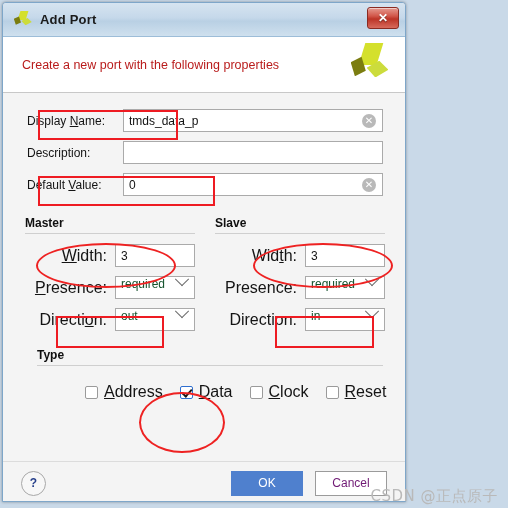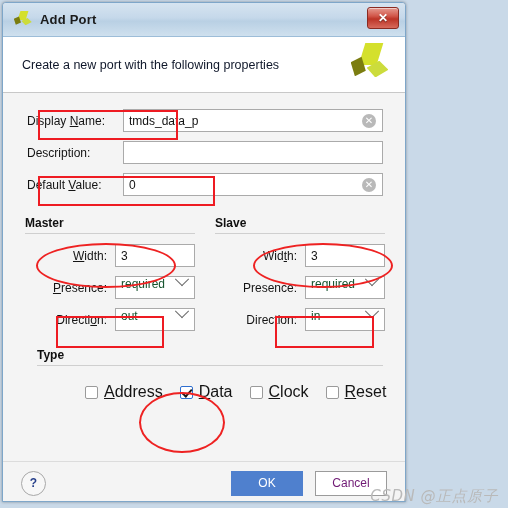--- a/index.html
+++ b/index.html
@@ -80,21 +80,21 @@
     height: 55px;
     background: #ffffff;
     border-bottom: 1px solid #c8c8c8;
     display: flex;
     align-items: center;
     position: relative;
   }
   #header .hdr-text {
     margin-left: 19px;
     font-size: 12.5px;
-    color: #0f172a;
+    color: #b91c1c;
   }
   #header .hdr-logo {
     position: absolute;
     right: 14px;
     top: 6px;
     width: 42px;
     height: 42px;
   }
 
   
@@ -201,21 +201,21 @@
   .grow {
     display: flex;
     align-items: center;
     height: 23px;
     margin-bottom: 9px;
   }
   .glabel {
     width: 82px;
     text-align: right;
     padding-right: 8px;
-    font-size: 12px;
+    font-size: 16px;
     color: #141414;
     flex: none;
   }
   .gfield {
     flex: 1;
     height: 23px;
     box-sizing: border-box;
     border: 1px solid #aaaaaa;
     background: #ffffff;
     display: flex;
@@ -341,21 +341,20 @@
   
   #watermark {
     position: absolute;
     right: 10px;
     bottom: 2px;
     font-size: 15px;
     color: #b9b9b9;
     font-family: "DejaVu Sans", sans-serif;
     letter-spacing: 0.5px;
     pointer-events: none;
-    font-style: italic;
   }
 
   
   .anno {
     position: absolute;
     pointer-events: none;
     z-index: 40;
   }
   .anno-rect {
     border: 2.5px solid #ee1b22;

